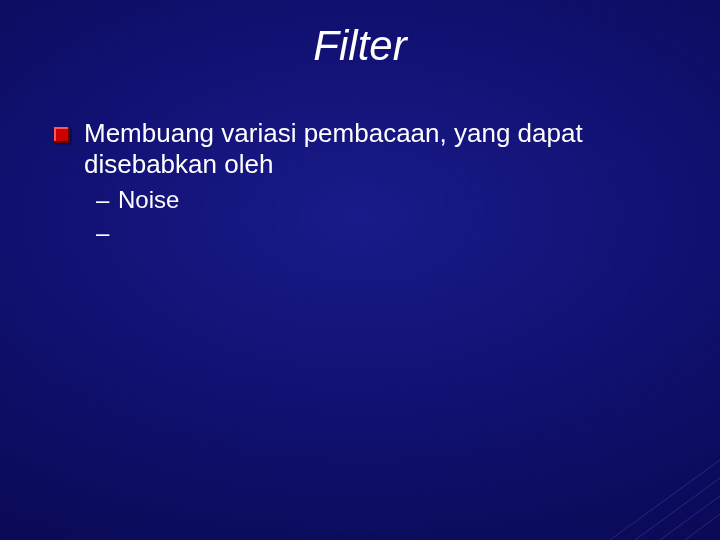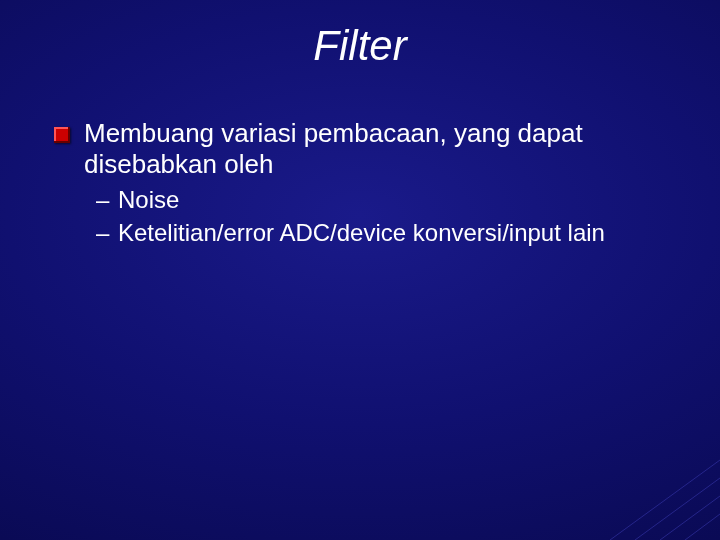--- a/index.html
+++ b/index.html
@@ -97,21 +97,20 @@
       <span>Membuang variasi pembacaan, yang dapat disebabkan oleh</span>
     </div>
 
     <div class="level2">
       <span class="dash">–</span>
       <span>Noise</span>
     </div>
 
     <div class="level2">
       <span class="dash">–</span>
-      <span>Ketelitian/error ADC/device konversi/input lain</span>
     </div>
 
   </div>
 
   <svg class="corner-lines" viewBox="0 0 120 120">
     <line x1="10" y1="120" x2="120" y2="40"></line>
     <line x1="35" y1="120" x2="120" y2="58"></line>
     <line x1="60" y1="120" x2="120" y2="76"></line>
     <line x1="85" y1="120" x2="120" y2="94"></line>
   </svg>

